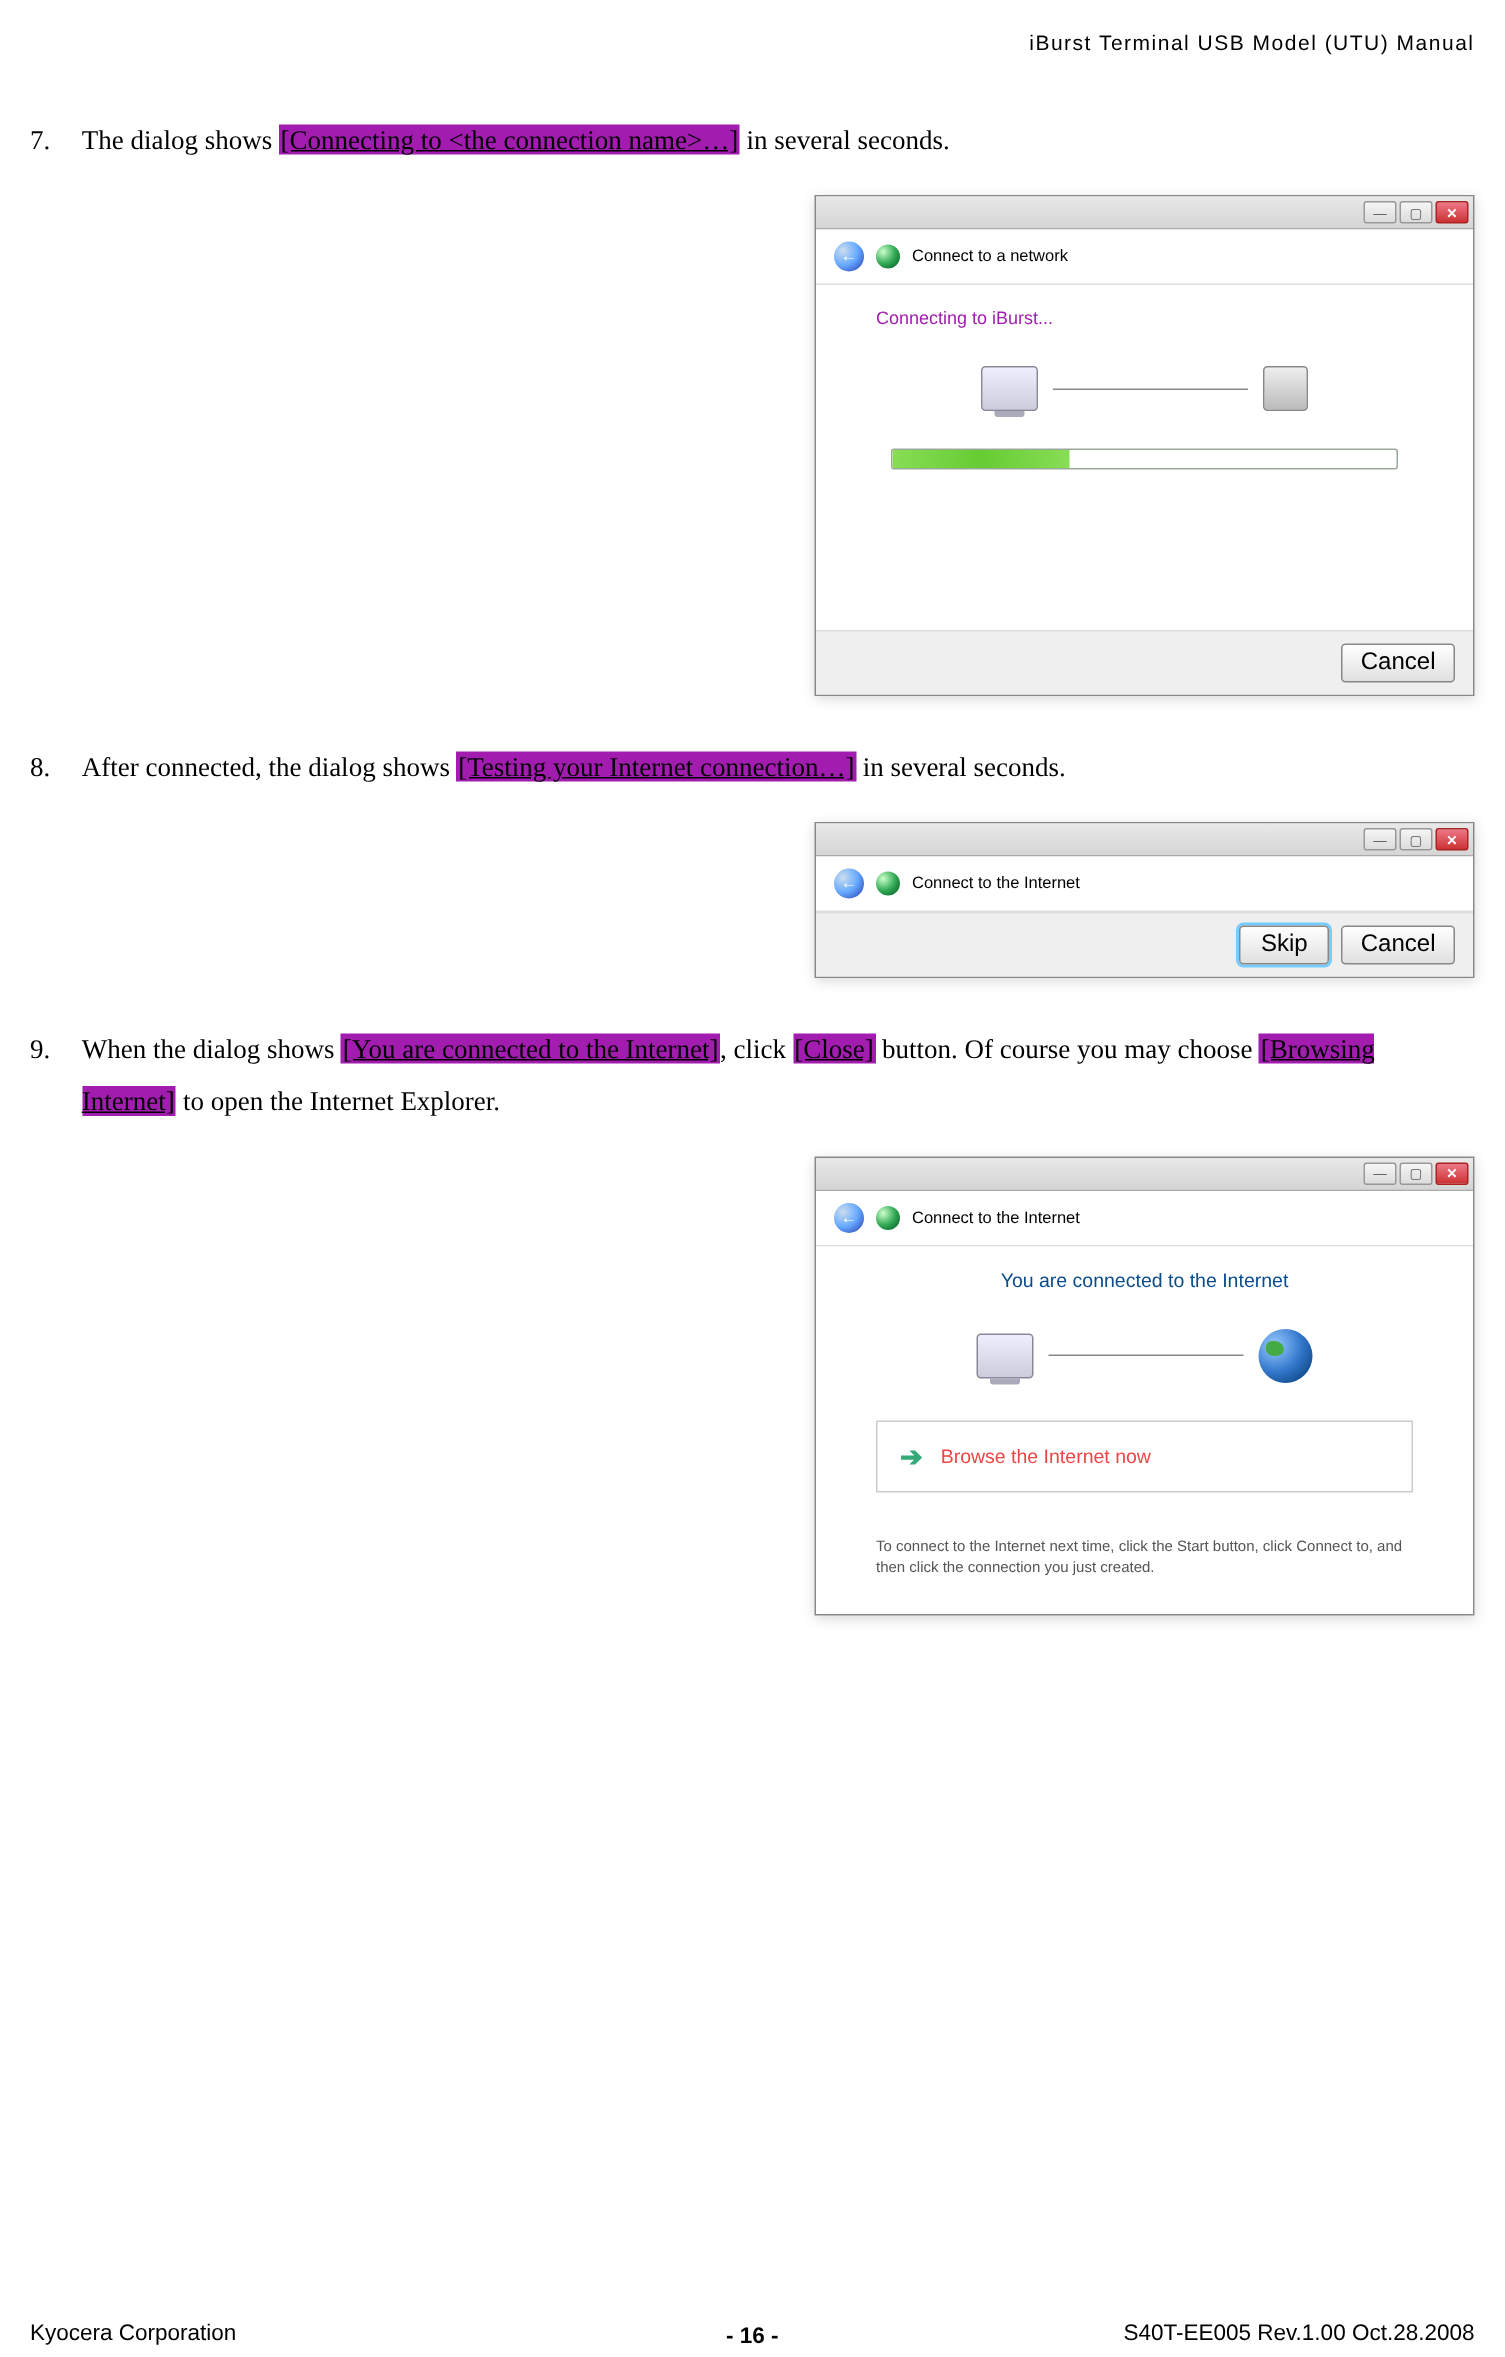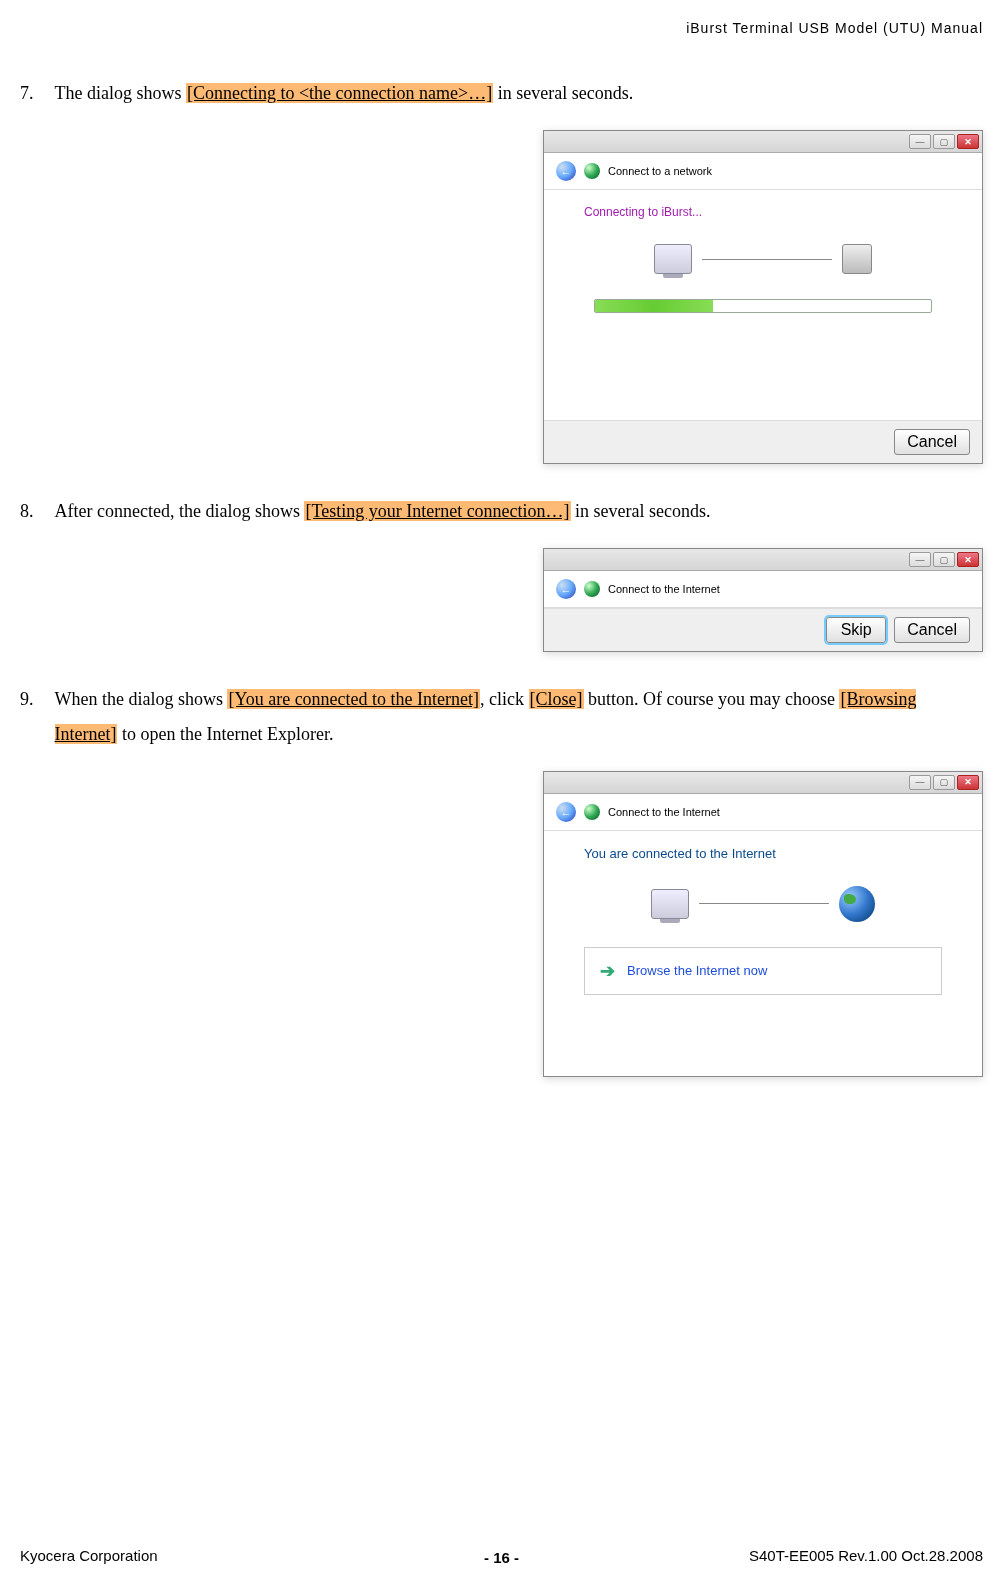--- a/index.html
+++ b/index.html
@@ -28,21 +28,21 @@
       display: inline-block;
       width: 30px;
       vertical-align: top;
     }
     .content {
       display: inline-block;
       width: calc(100% - 40px);
       vertical-align: top;
     }
     .hl {
-      background: #fdba74;
+      background: #a21caf;
       text-decoration: underline;
       padding: 0 1px;
     }
     .dialog-wrap {
       text-align: right;
       margin: 10px 0 30px 0;
     }
     .dialog {
       display: inline-block;
       width: 440px;
@@ -112,20 +112,21 @@
       background: #fff;
     }
     .dlg-msg {
       color: #a21caf;
       font-size: 12px;
       margin-bottom: 25px;
     }
     .dlg-msg.heading {
       font-size: 13px;
       color: #0a4b8c;
+      text-align: center;
     }
     .connect-graphic {
       display: flex;
       align-items: center;
       justify-content: center;
       gap: 10px;
       margin: 15px 0 25px 0;
     }
     .pc-icon {
       width: 38px;
@@ -201,21 +202,21 @@
       display: flex;
       align-items: center;
       gap: 12px;
     }
     .arrow-right {
       color: #3a7;
       font-size: 18px;
       font-weight: bold;
     }
     .browse-text {
-      color: #1d4ed8;
+      color: #ef4444;
       font-size: 13px;
     }
     .helper-text {
       font-size: 10px;
       color: #555;
       line-height: 1.4;
       margin-top: 30px;
     }
     .dlg-footer {
       background: #efefef;
@@ -350,20 +351,21 @@
       <div class="dlg-msg heading">You are connected to the Internet</div>
       <div class="connect-graphic">
         <div class="pc-icon"></div>
         <div class="line"></div>
         <div class="globe-icon"></div>
       </div>
       <div class="browse-box">
         <span class="arrow-right">➔</span>
         <span class="browse-text">Browse the Internet now</span>
       </div>
+      <div class="helper-text">To connect to the Internet next time, click the Start button, click Connect to, and then click the connection you just created.</div>
     </div>
   </div>
 </div>
 
 <div class="page-footer">
   <span>Kyocera Corporation</span>
   <span class="footer-mid">- 16 -</span>
   <span>S40T-EE005 Rev.1.00 Oct.28.2008</span>
 </div>
 

